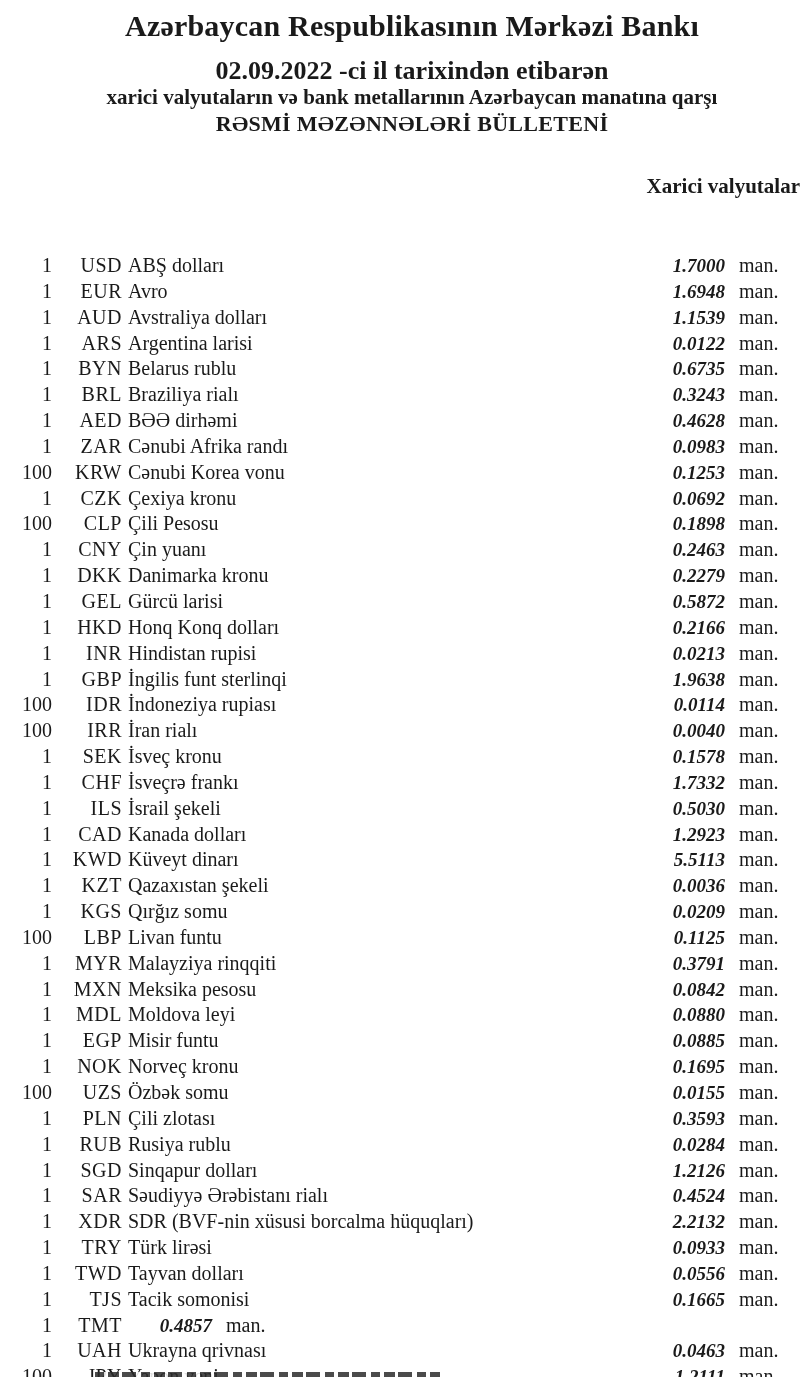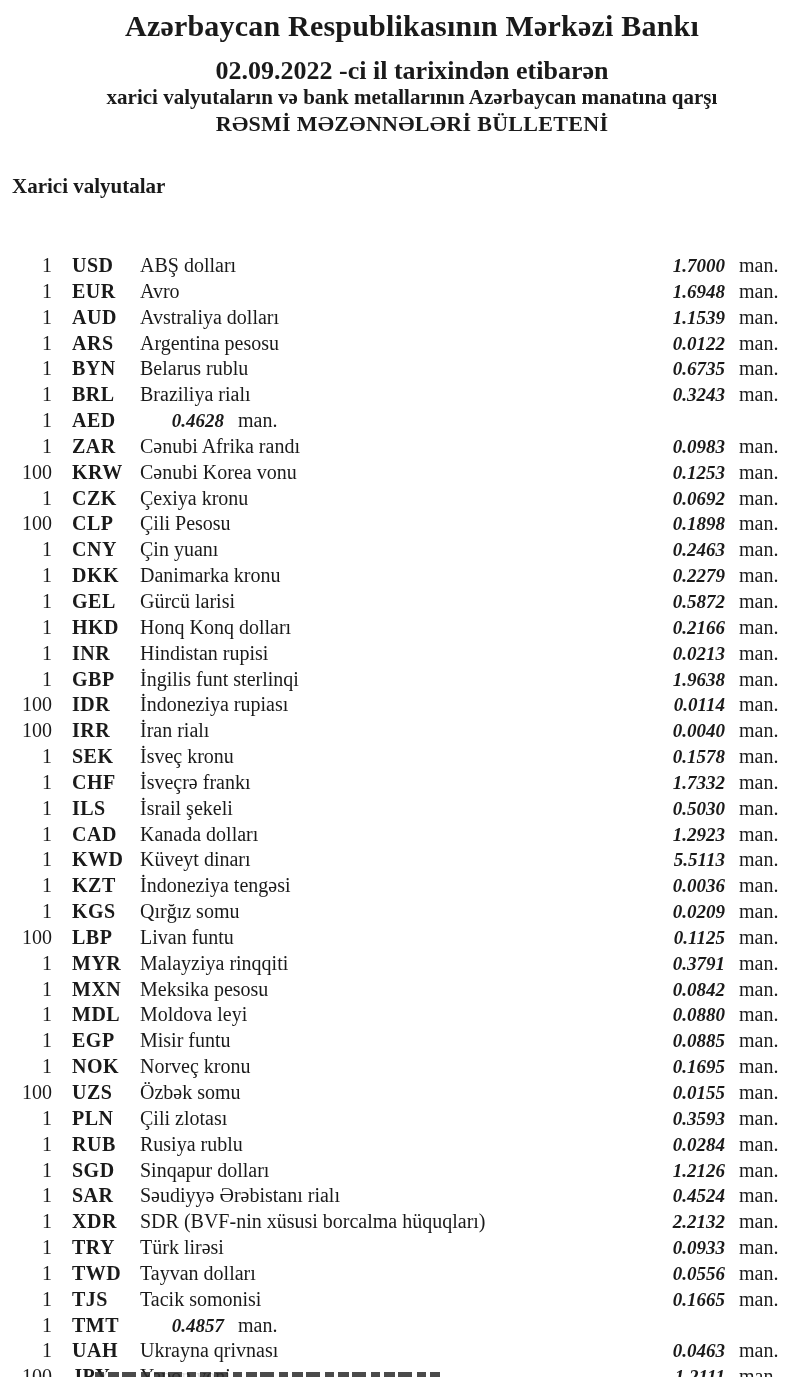--- a/index.html
+++ b/index.html
@@ -19,31 +19,31 @@
     font-size: 26px; font-weight: bold; line-height: 26px; margin-top: 14px;
   }
   .subline {
     font-size: 21px; font-weight: bold; line-height: 26px;
   }
   .bulletin {
     font-size: 22px; font-weight: bold; line-height: 27px; letter-spacing: 0.3px;
   }
   .section {
     font-size: 21px; font-weight: bold; line-height: 26px;
-    text-align: left; margin: 36px 12px 6px 0;
+    text-align: right; margin: 36px 12px 6px 0;
   }
 
   .table { width: 800px; }
   .row {
     display: flex; align-items: baseline;
     height: 25.85px; line-height: 25.85px;
     font-size: 20px;
   }
   .qty  { width: 40px; text-align: right; flex: 0 0 auto; }
-  .code { width: 62px; margin-left: 20px; text-align: left; flex: 0 0 auto; letter-spacing: 0.5px; font-weight: bold; }
+  .code { width: 62px; margin-left: 8px; text-align: right; flex: 0 0 auto; letter-spacing: 0.5px; }
   .name { flex: 1 1 auto; padding-left: 6px; white-space: nowrap; overflow: hidden; }
   .rate {
     width: 90px; flex: 0 0 auto; text-align: right;
     font-weight: bold; font-style: italic; font-size: 19px;
   }
   .unit { width: 43px; flex: 0 0 auto; margin-left: 14px; margin-right: 30px; text-align: left; margin-top: 48px; }
 
   
   .clip {
     position: absolute; left: 95px; bottom: 0; width: 345px; height: 5px;
@@ -90,21 +90,21 @@
     <span class="qty">1</span>
     <span class="code">AUD</span>
     <span class="name">Avstraliya dolları</span>
     <span class="rate">1.1539</span>
     <span class="unit">man.</span>
   </div>
 
   <div class="row">
     <span class="qty">1</span>
     <span class="code">ARS</span>
-    <span class="name">Argentina pesosu</span>
+    <span class="name">Argentina larisi</span>
     <span class="rate">0.0122</span>
     <span class="unit">man.</span>
   </div>
 
   <div class="row">
     <span class="qty">1</span>
     <span class="code">BYN</span>
     <span class="name">Belarus rublu</span>
     <span class="rate">0.6735</span>
     <span class="unit">man.</span>
@@ -114,20 +114,21 @@
     <span class="qty">1</span>
     <span class="code">BRL</span>
     <span class="name">Braziliya rialı</span>
     <span class="rate">0.3243</span>
     <span class="unit">man.</span>
   </div>
 
   <div class="row">
     <span class="qty">1</span>
     <span class="code">AED</span>
+    <span class="name">BƏƏ dirhəmi</span>
     <span class="rate">0.4628</span>
     <span class="unit">man.</span>
   </div>
 
   <div class="row">
     <span class="qty">1</span>
     <span class="code">ZAR</span>
     <span class="name">Cənubi Afrika randı</span>
     <span class="rate">0.0983</span>
     <span class="unit">man.</span>
@@ -257,21 +258,21 @@
     <span class="qty">1</span>
     <span class="code">KWD</span>
     <span class="name">Küveyt dinarı</span>
     <span class="rate">5.5113</span>
     <span class="unit">man.</span>
   </div>
 
   <div class="row">
     <span class="qty">1</span>
     <span class="code">KZT</span>
-    <span class="name">İndoneziya tengəsi</span>
+    <span class="name">Qazaxıstan şekeli</span>
     <span class="rate">0.0036</span>
     <span class="unit">man.</span>
   </div>
 
   <div class="row">
     <span class="qty">1</span>
     <span class="code">KGS</span>
     <span class="name">Qırğız somu</span>
     <span class="rate">0.0209</span>
     <span class="unit">man.</span>

